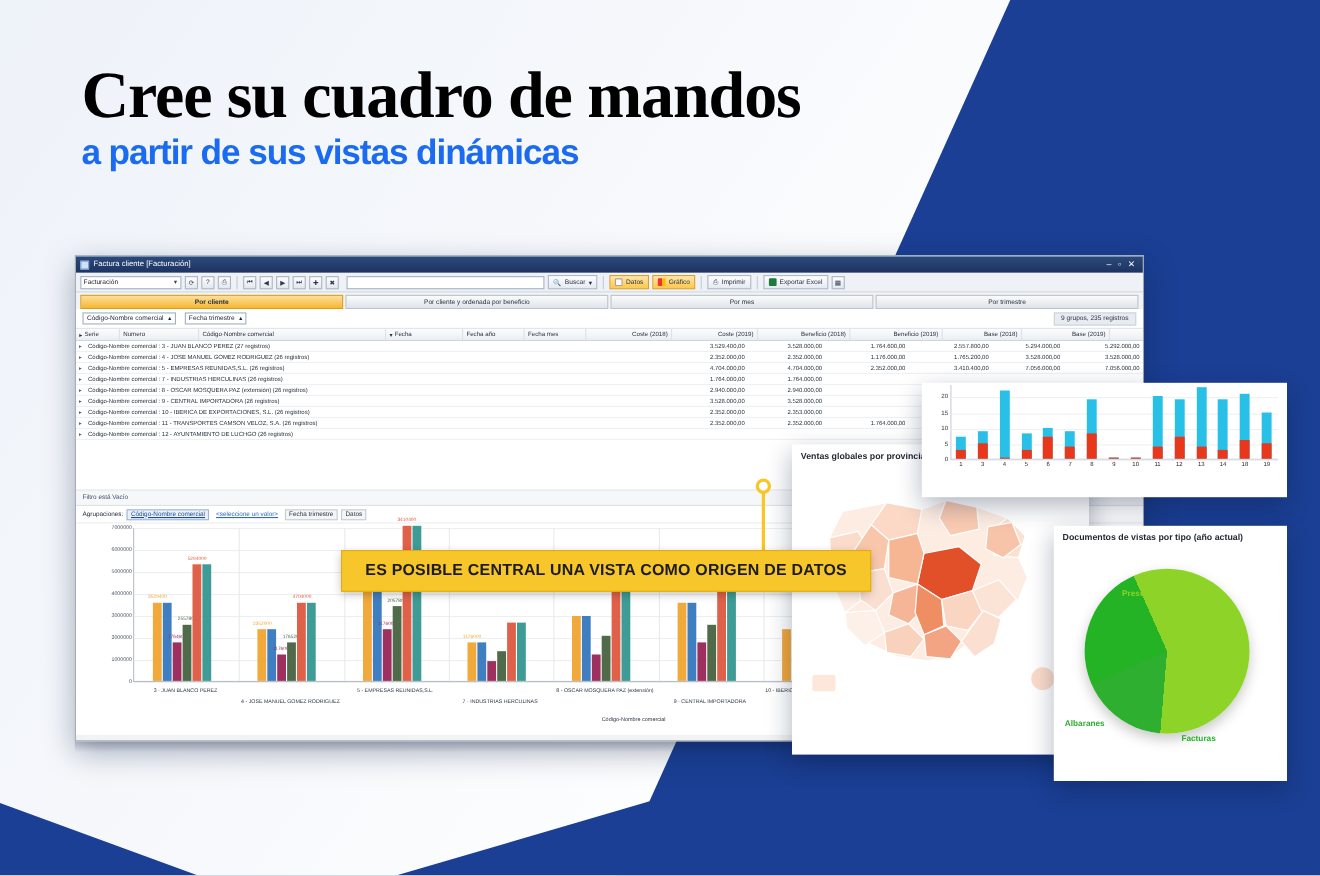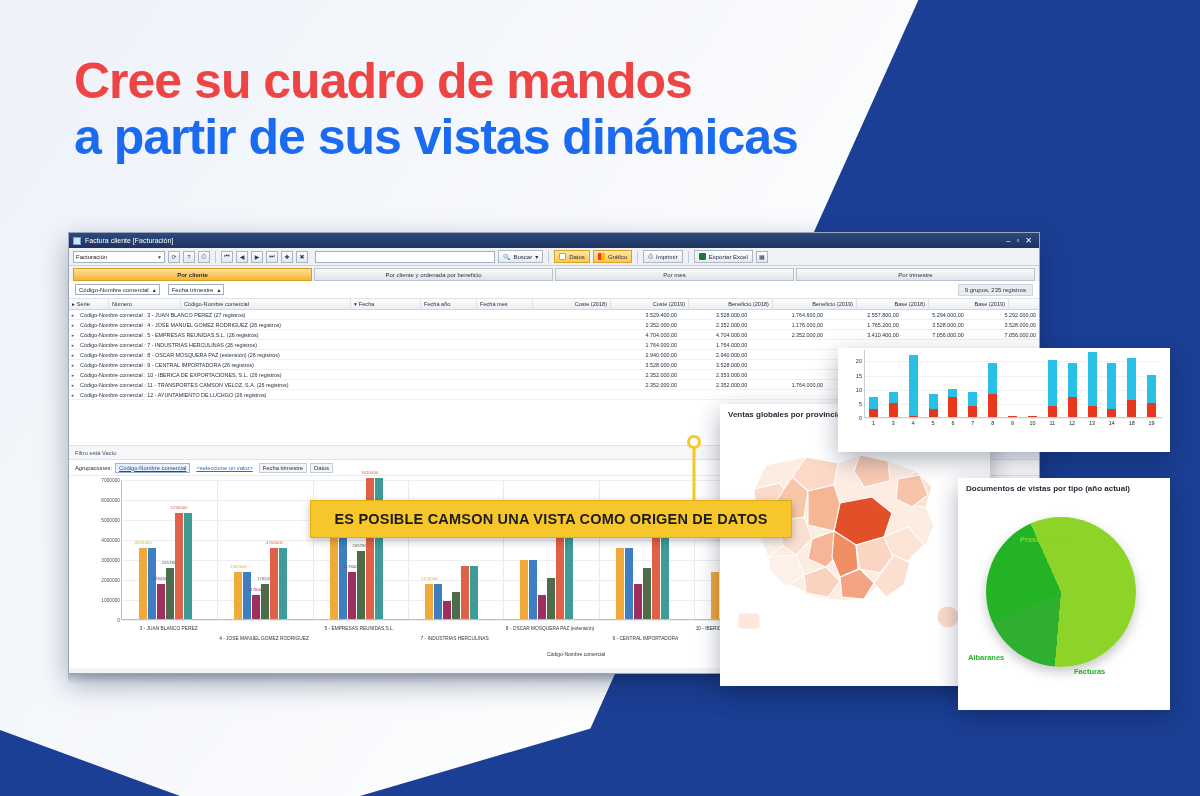--- a/index.html
+++ b/index.html
@@ -31,25 +31,25 @@
   }
   #bg .blue-strip {
     position:absolute; left:0; bottom:0; width:180px; height:150px;
     background:#1b3f94;
     clip-path:polygon(0 56%,100% 100%,0 100%);
   }
 
   
   #headline { position:absolute; left:74px; top:56px; z-index:6; }
   #headline .l1 {
-    font-size:50px; font-weight:bold; color:#ef4444; letter-spacing:-1px;
-    line-height:1.03; white-space:nowrap;
+    font-size:60px; font-weight:bold; color:#000000; letter-spacing:-1px;
+    line-height:1.03; white-space:nowrap;font-family:Liberation Serif, serif;
   }
   #headline .l2 {
-    font-size:50px; font-weight:bold; color:#1a6bf0; letter-spacing:-1px;
+    font-size:32px; font-weight:bold; color:#1a6bf0; letter-spacing:-1px;
     line-height:1.03; white-space:nowrap; margin-top:4px;
   }
 
   
   #app-window {
     position:absolute; left:68px; top:232px; width:972px; height:442px;
     background:#f3f3f3;
     border:1px solid #9aa6b6;
     box-shadow:0 10px 26px rgba(10,25,60,.35);
     z-index:5; overflow:hidden;
@@ -743,13 +743,13 @@
     <div class="plab" id="pie-lab-0" style="left: 62px; top: 40px; color: rgb(142, 212, 40);">Presupuestos</div>
     <div class="plab" id="pie-lab-1" style="left: 10px; top: 158px; color: rgb(47, 175, 47);">Albaranes</div>
     <div class="plab" id="pie-lab-2" style="left: 116px; top: 172px; color: rgb(35, 179, 36);">Facturas</div>
   </div>
 </div>
 
 <svg id="callout-line">
   <polyline points="104,88 8,88 8,10" fill="none" stroke="#f7c62a" stroke-width="3"></polyline>
   <circle cx="8" cy="10" r="5.5" fill="#fff" stroke="#f7c62a" stroke-width="3"></circle>
 </svg>
-<div id="callout">ES POSIBLE CAMSON UNA VISTA COMO ORIGEN DE DATOS</div>
+<div id="callout">ES POSIBLE CENTRAL UNA VISTA COMO ORIGEN DE DATOS</div>
 
 </body></html>

